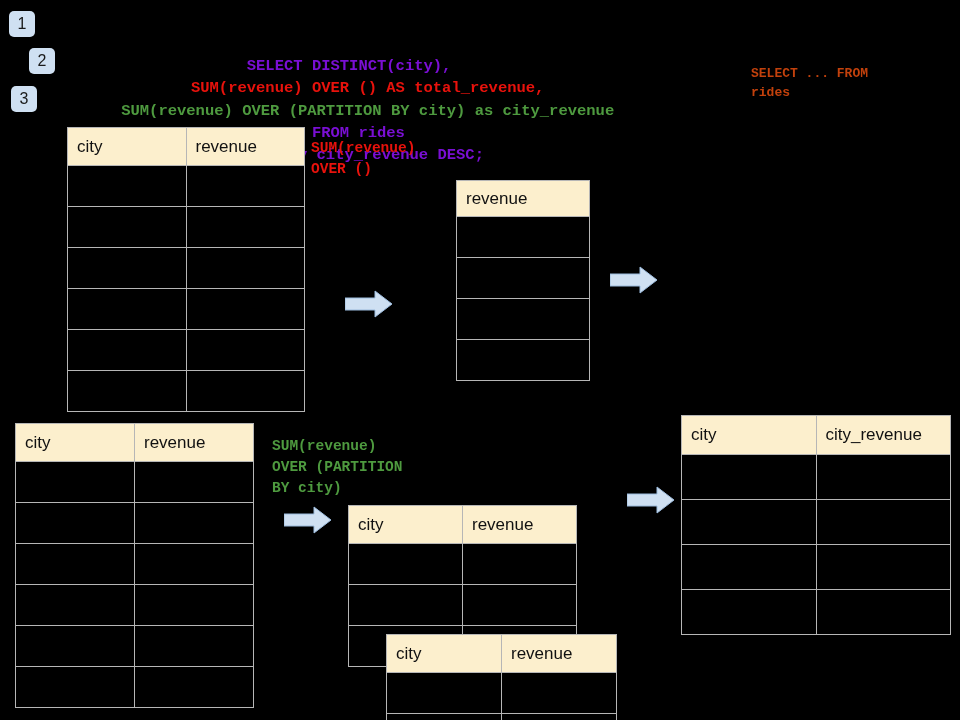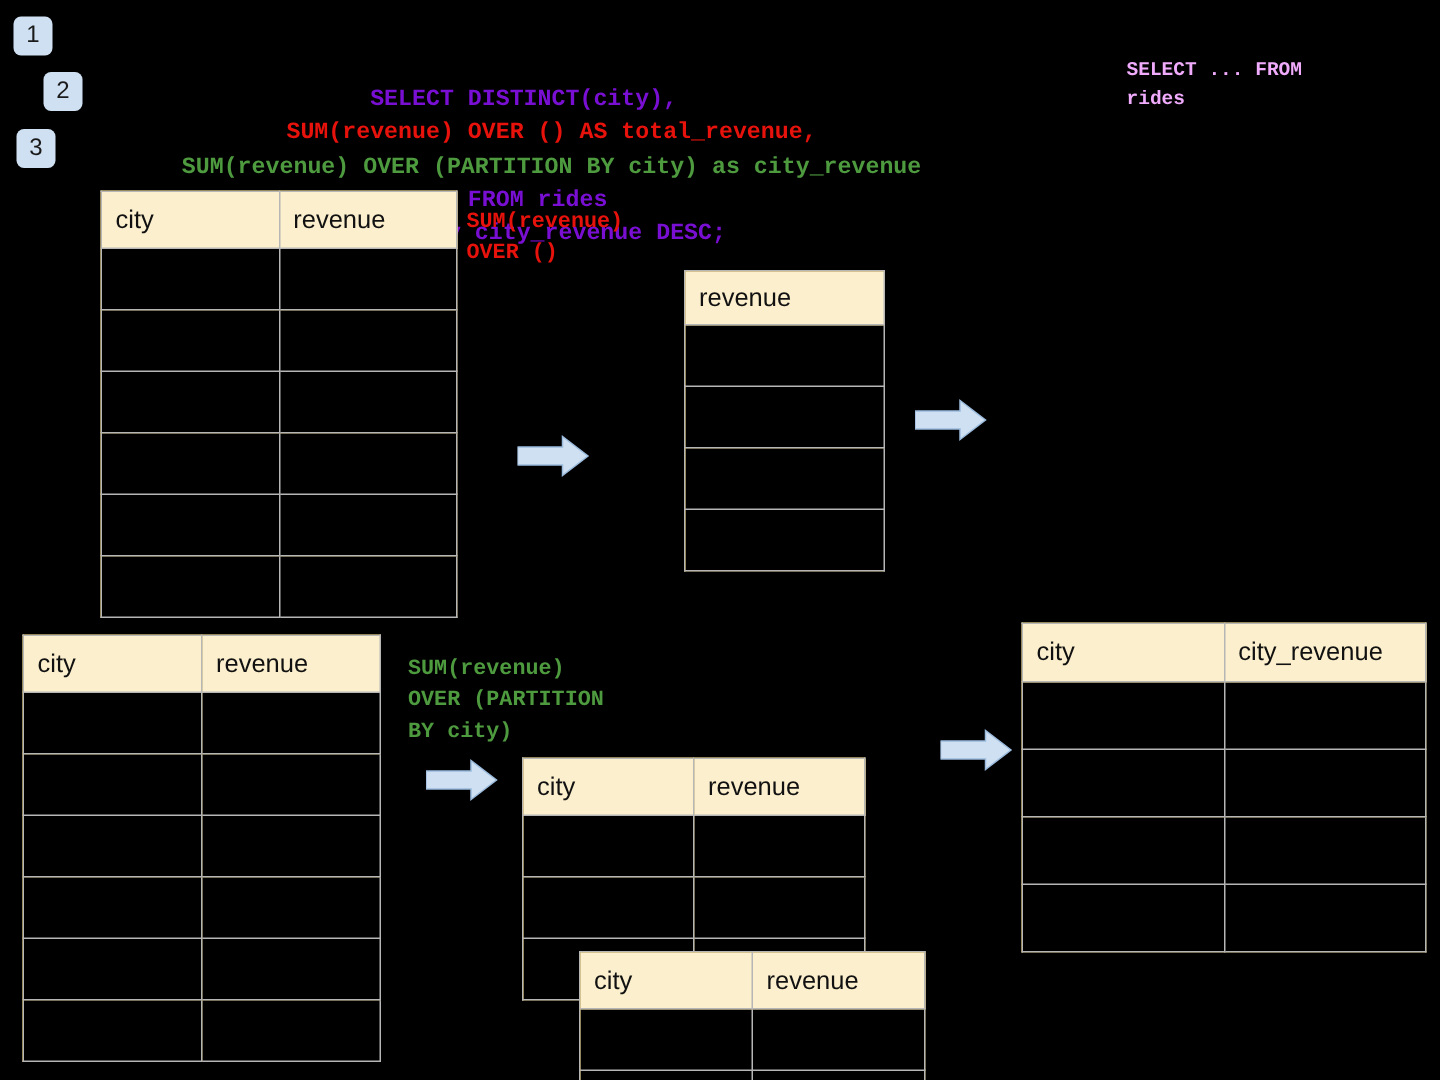--- a/index.html
+++ b/index.html
@@ -66,21 +66,21 @@
   #annot-select-from {
     left: 751px; top: 37px;
     font-size: 13px; line-height: 19px;
   }
 
   
   .data-table {
     position: absolute;
     border-collapse: collapse;
     table-layout: fixed;
-    background: #eab308;
+    background: #a3a3a3;
     border: 1px solid #b6b6b6;
   }
   .data-table th,
   .data-table td {
     border: 1px solid #b6b6b6;
     padding: 0;
     margin: 0;
   }
   .data-table th {
     background: #fcefcd;
@@ -136,21 +136,21 @@
 <div id="canvas">
 
   <div id="sql-code" class="code-block">
     <span class="sql-line" style="color: rgb(122, 15, 212);">SELECT DISTINCT(city),</span><span class="sql-line" style="color: rgb(232, 18, 12);">    SUM(revenue) OVER () AS total_revenue,</span><span class="sql-line" style="color: rgb(78, 154, 63);">    SUM(revenue) OVER (PARTITION BY city) as city_revenue</span><span class="sql-line" style="color: rgb(122, 15, 212);">  FROM rides</span><span class="sql-line" style="color: rgb(122, 15, 212);">  ORDER by city_revenue DESC;</span>
   </div>
 
   <div id="badge-1" class="step-badge" style="background: rgb(207, 224, 242);">1</div>
   <div id="badge-2" class="step-badge" style="background: rgb(207, 224, 242);">2</div>
   <div id="badge-3" class="step-badge" style="background: rgb(207, 224, 242);">3</div>
 
-  <div id="annot-select-from" class="annotation" style="color: #f0abfc;">SELECT ... FROM
+  <div id="annot-select-from" class="annotation" style="color: #c2410c; margin-top: 27px;">SELECT ... FROM
 rides</div>
   <div id="annot-total" class="annotation" style="color: rgb(232, 18, 12);">SUM(revenue)
 OVER ()</div>
   <div id="annot-partition" class="annotation" style="color: rgb(78, 154, 63);">SUM(revenue)
 OVER (PARTITION
 BY city)</div>
 
   <table id="table-rides-top" class="data-table" style="border-color: rgb(182, 182, 182);">
       <thead>
         <tr>

